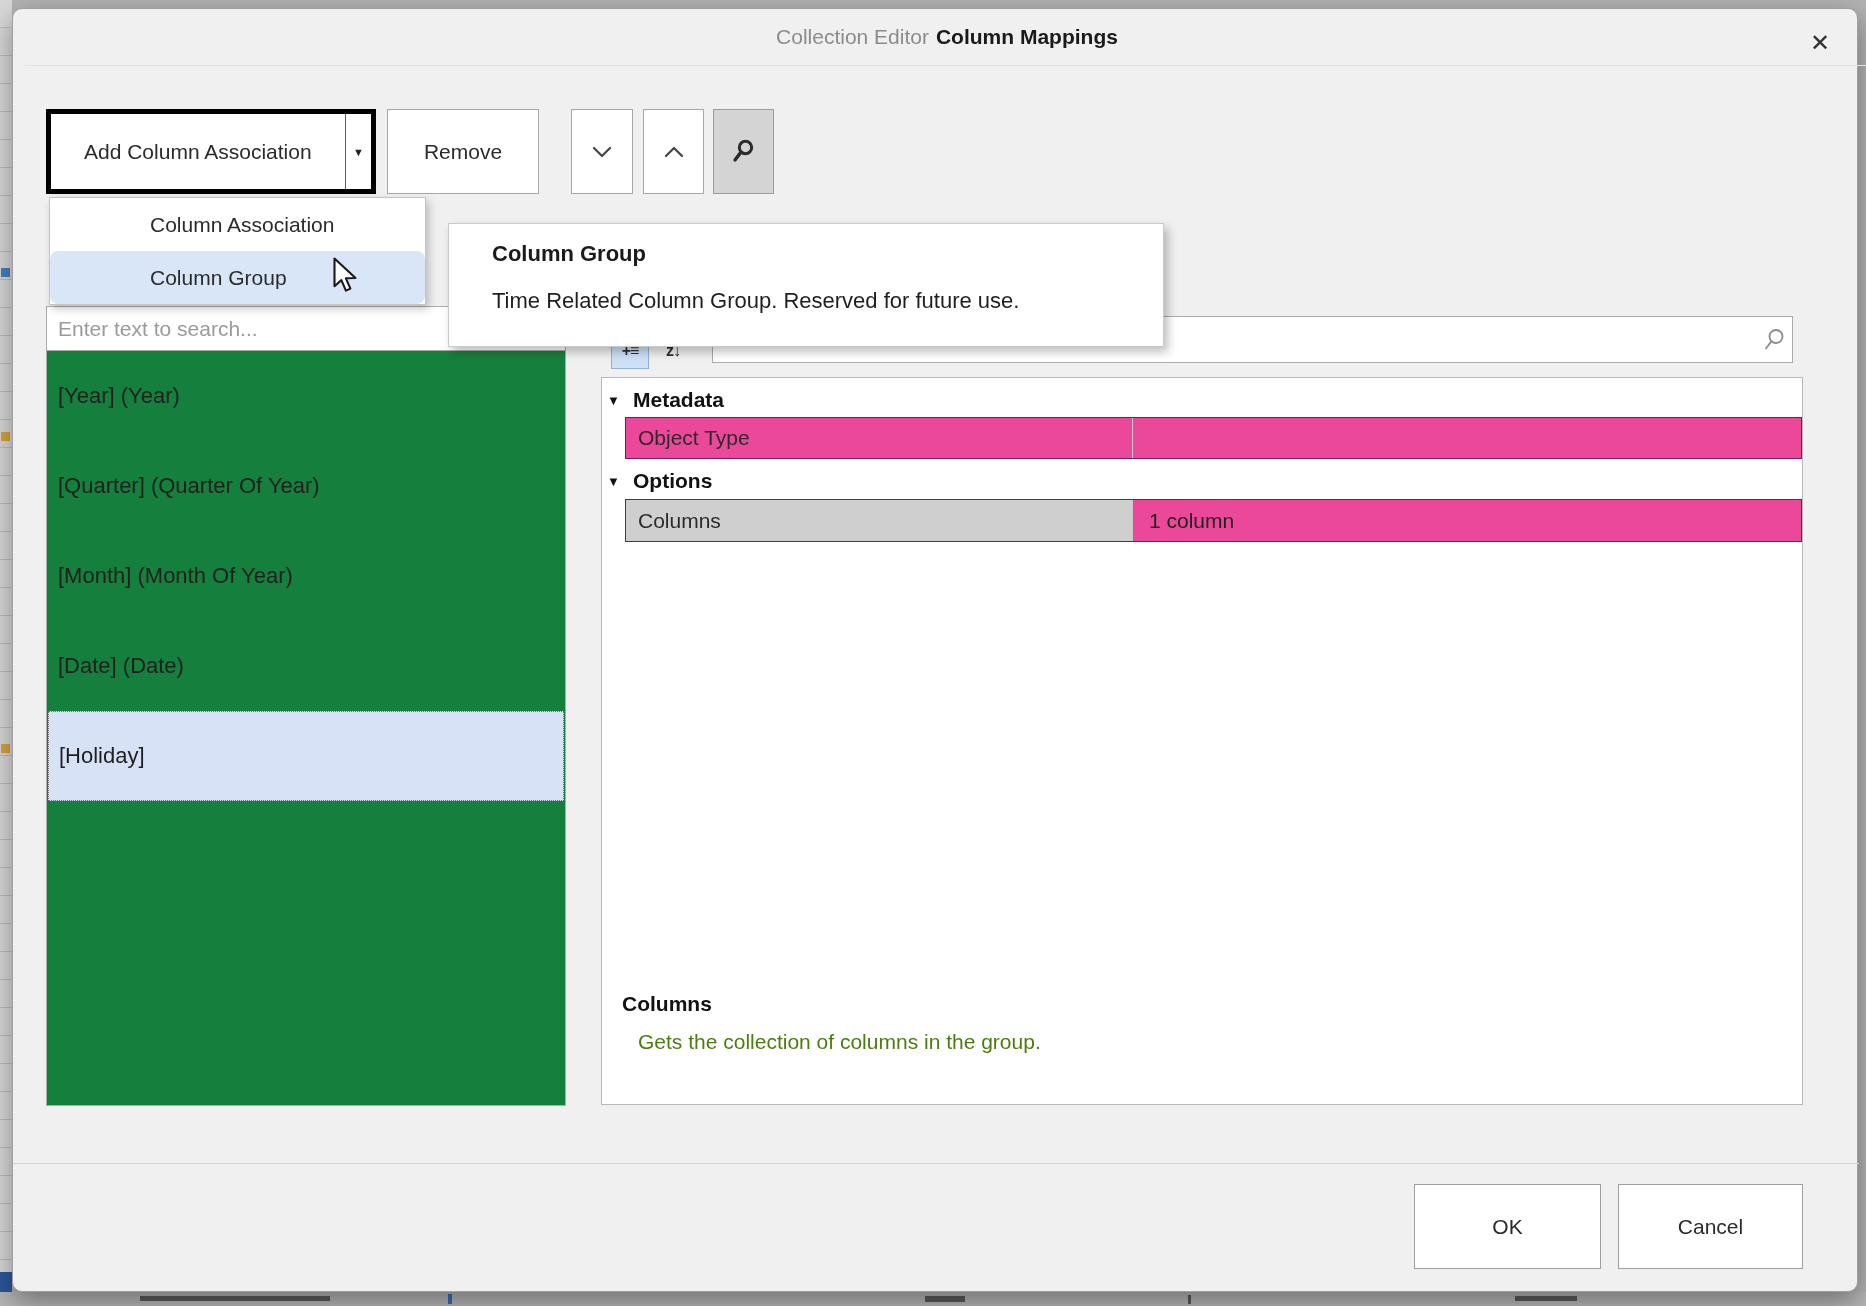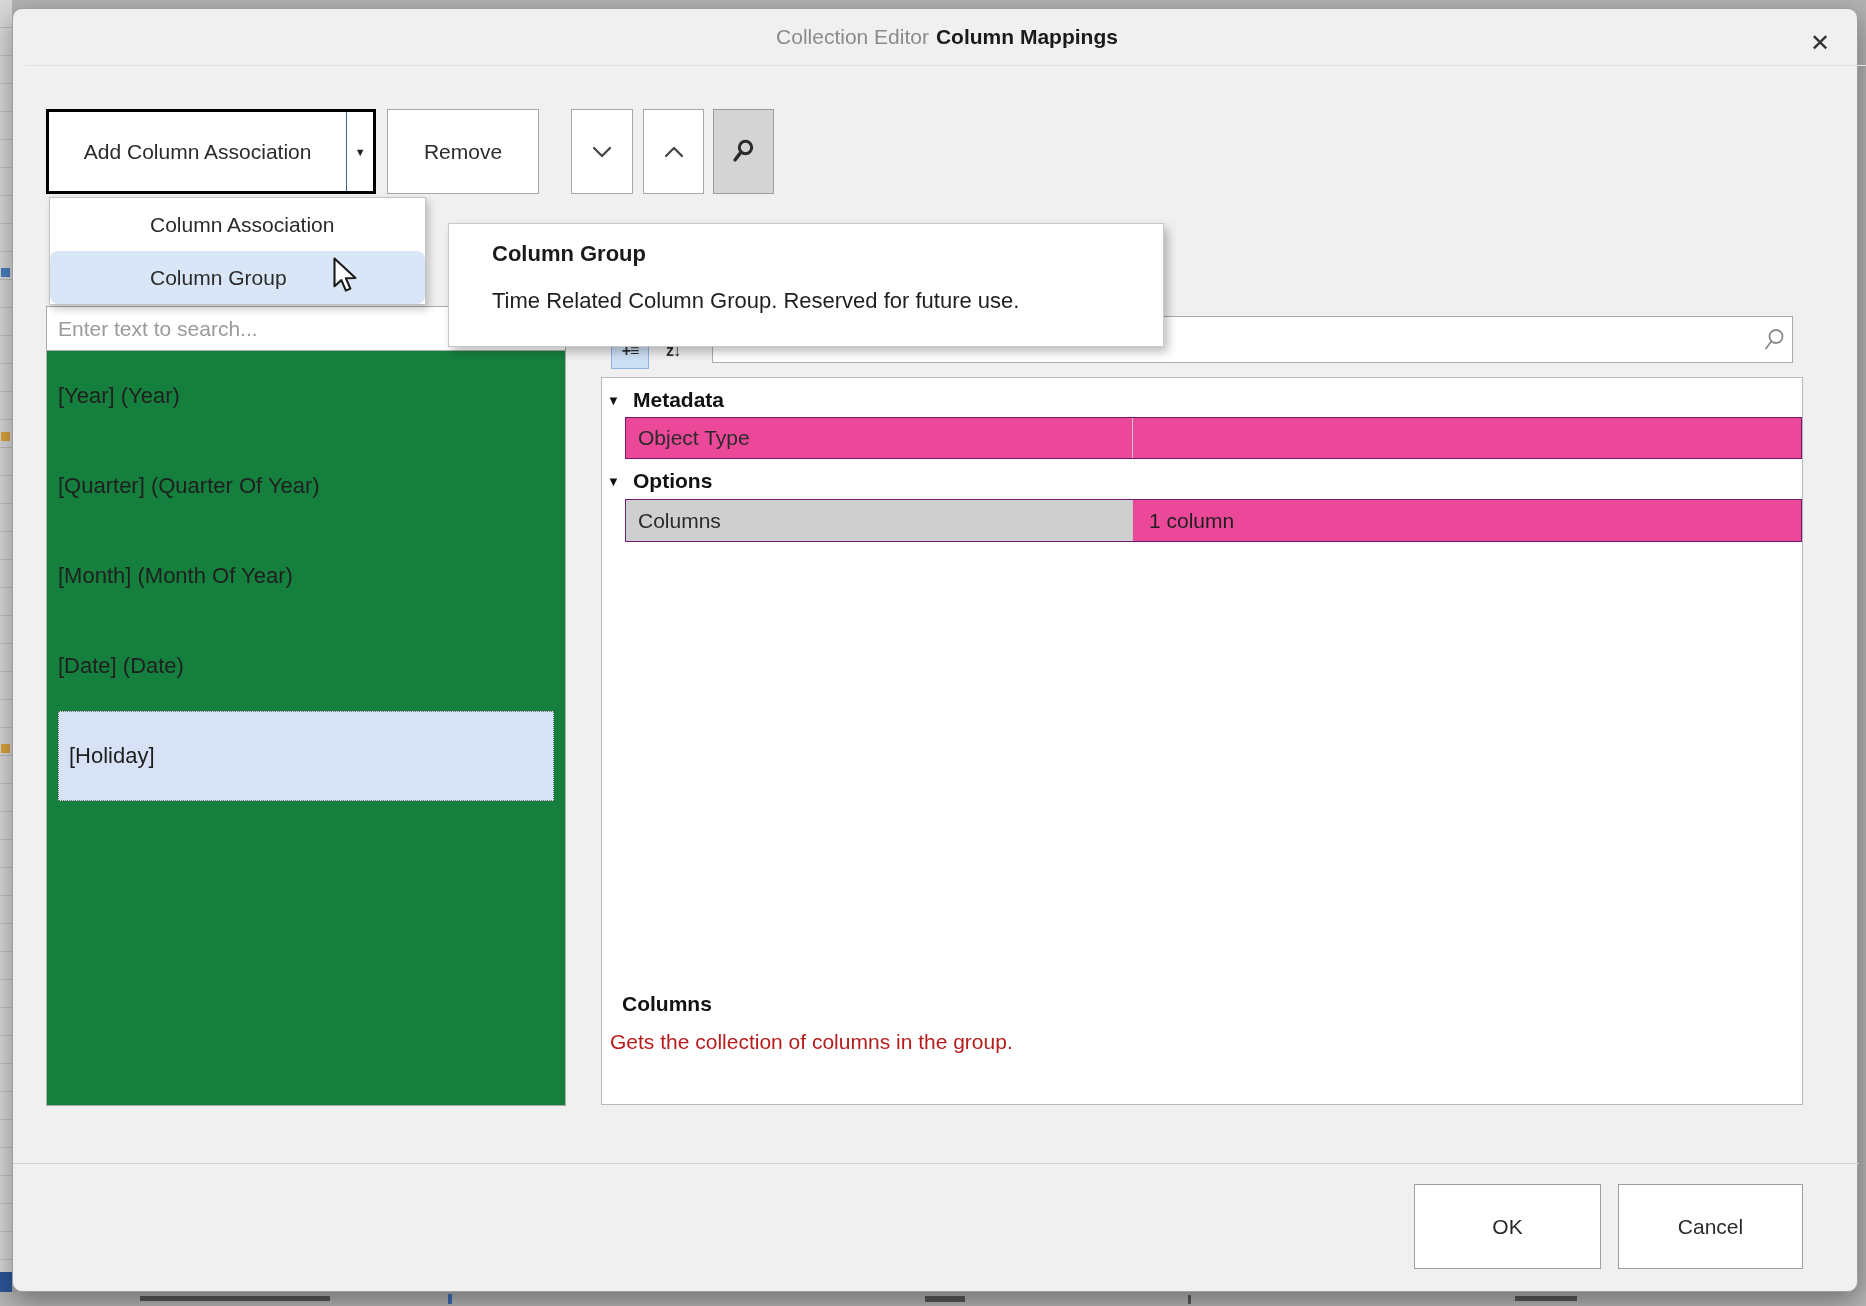--- a/index.html
+++ b/index.html
@@ -41,21 +41,21 @@
     font-size:24px; color:#333; cursor:default; background:transparent; border:0;
     font-family:"Liberation Sans","DejaVu Sans",sans-serif;
   }
   
   .tb-btn {
     position:absolute; top:100px; height:85px; background:#fff;
     border:1px solid #a8a8a8; display:flex; align-items:center; justify-content:center;
     font-size:21px; color:#2b2b2b;
     font-family:"Liberation Sans","DejaVu Sans",sans-serif;
   }
-  .add-btn { left:33px; width:330px; border:3px solid #000000; padding:0; }
+  .add-btn { left:33px; width:330px; border:5px solid #000000; padding:0; }
   .add-btn .add-label {
     width:302px; height:100%; display:flex; align-items:center; justify-content:center;
     border-right:1px solid #3e6295;
   }
   .add-btn .arrow-seg {
     width:26px; height:100%; display:flex; align-items:center; justify-content:center;
     font-size:11px; color:#222;
   }
   .remove-btn { left:374px; width:152px; }
   .chev-btn { width:62px; background:#fff; }
@@ -90,21 +90,21 @@
   .left-search { left:33px; top:297px; width:520px; height:45px; }
   .left-list {
     position:absolute; left:33px; top:341px; width:520px; height:756px;
     background:#15803d; border:1px solid #ababab;
   }
   .list-item {
     height:90px; display:flex; align-items:center; padding-left:11px;
     font-size:22px; color:#1f1f1f;
   }
   .list-item.sel {
-    background:#d7e2f6; border:1px dotted #6b6b6b; margin:0 11px;
+    background:#d7e2f6; border:1px dotted #6b6b6b; margin:0 1px;
     padding-left:10px;
   }
   
   .pg-iconbtn {
     position:absolute; top:324px; height:36px; display:flex; align-items:center;
     justify-content:center; font-size:16px; font-weight:700; color:#2f2f2f;
     letter-spacing:-1px;
   }
   .pg-cat-btn { left:598px; width:38px; background:#cde0f6; border:1px solid #8fb2de; }
   .pg-sort-btn { left:640px; width:40px; background:transparent; border:0; }
@@ -127,21 +127,21 @@
   .grid-row .name-cell {
     width:507px; border-right:1px solid #c8c8c8; display:flex; align-items:center;
     padding-left:12px; font-size:21px; color:#2b2b2b;
   }
   .grid-row .name-cell.sel { background:#cfcfcf; }
   .grid-row .value-cell {
     flex:1; display:flex; align-items:center; padding-left:16px;
     font-size:21px; color:#1f1f1f;
   }
   .pg-desc-title { position:absolute; left:20px; top:614px; font-size:21px; font-weight:700; color:#111; }
-  .pg-desc-text  { position:absolute; left:8px; top:652px; font-size:21px; color:#b91c1c; }
+  .pg-desc-text  { position:absolute; left:36px; top:652px; font-size:21px; color:#4d7c0f; }
   
   .footer-sep { position:absolute; left:0; top:1154px; width:1846px; height:1px; background:#d4d4d4; }
   .dlg-btn {
     position:absolute; top:1175px; height:85px; background:#fff; border:1px solid #9f9f9f;
     display:flex; align-items:center; justify-content:center; font-size:21px; color:#2b2b2b;
     font-family:"Liberation Sans","DejaVu Sans",sans-serif;
   }
   .ok-btn { left:1401px; width:187px; }
   .cancel-btn { left:1605px; width:185px; }
   

